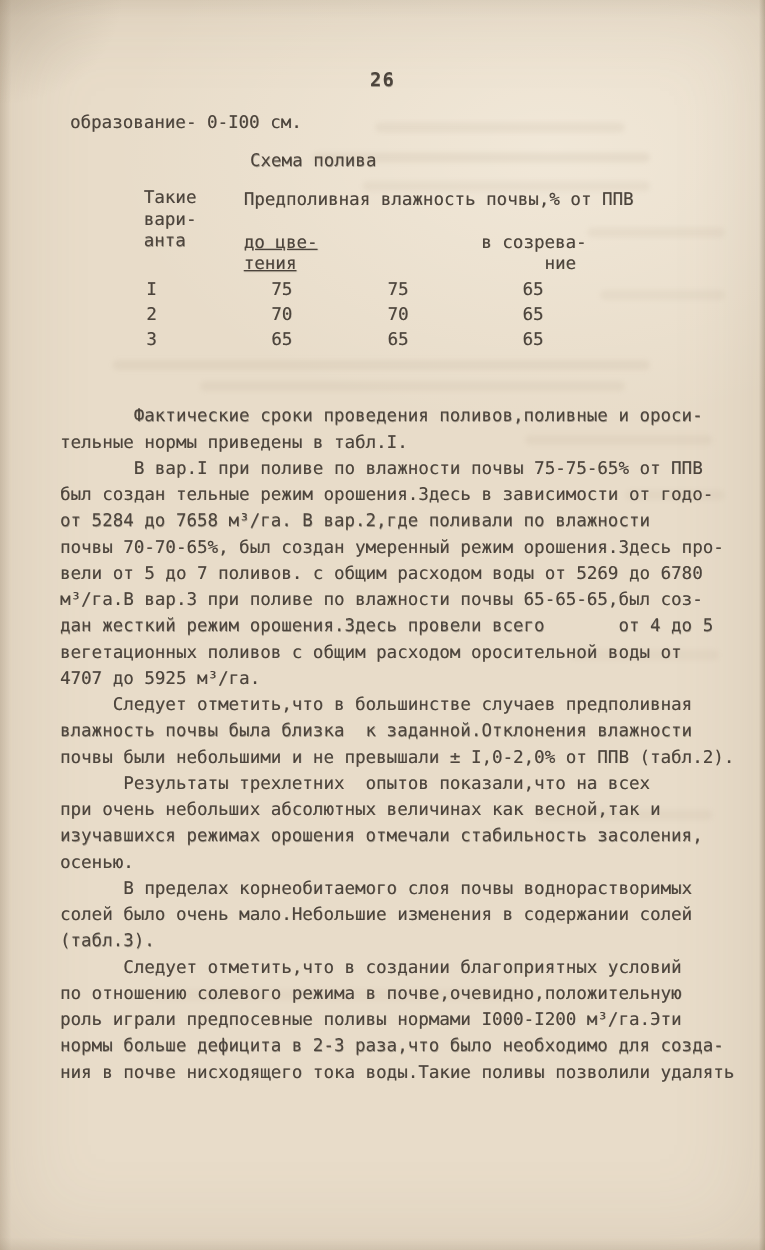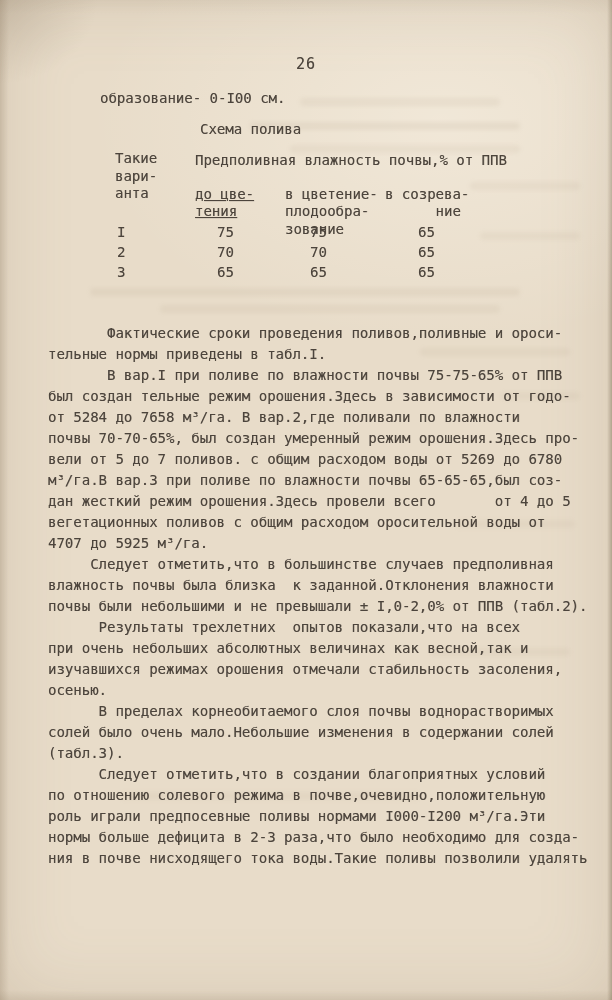--- a/index.html
+++ b/index.html
@@ -18,22 +18,22 @@
       linear-gradient(90deg, rgba(120,100,75,.22) 0px, rgba(120,100,75,0) 9px),
       linear-gradient(270deg, rgba(100,85,60,.38) 0px, rgba(100,85,60,0) 5px),
       linear-gradient(0deg, rgba(120,100,75,.14) 0px, rgba(120,100,75,0) 10px),
       linear-gradient(180deg, rgba(150,135,110,.10) 0px, rgba(150,135,110,0) 14px),
       var(--paper,#e8dcc9);
     box-shadow: inset 0 0 70px rgba(150,128,98,.22);
     text-shadow: .3px .3px .4px rgba(76,68,60,.45);
   }
   .abs{position:absolute;}
   .pre{white-space:pre;}
-  .pageno{top:54px;left:0;width:100%;text-align:center;font-weight:normal;font-size:15px;letter-spacing:1px;}
-  .intro{top:88px;left:56px;margin-left:44px;}
+  .pageno{top:54px;left:0;width:100%;text-align:center;font-weight:bold;font-size:15px;letter-spacing:1px;}
+  .intro{top:88px;left:56px;}
   .schema{top:119px;left:200px;}
   
   .tbl{top:148px;left:0;width:612px;height:140px;}
   .hline{line-height:17.5px;white-space:pre;}
   .th-variant{left:115px;top:2px;}
   .th-span{left:195px;top:2px;white-space:pre;}
   .th-c1{left:195px;top:20px;text-decoration:underline;}
   .th-c2{left:285px;top:20px;}
   .th-c3{left:385px;top:20px;}
   .rows{left:0;top:74px;width:612px;}
@@ -77,26 +77,20 @@
     <div class="abs th-variant">
       <div class="hline">Такие</div>
       <div class="hline">вари-</div>
       <div class="hline">анта</div>
     </div>
     <div class="abs th-span">Предполивная влажность почвы,% от ППВ</div>
     <div class="abs th-c1">
       <div class="hline" style="height:17.5px"></div>
       <div class="hline">до цве-</div>
       <div class="hline">тения</div>
-    </div>
-    <div class="abs th-c2">
-      <div class="hline" style="height:17.5px"></div>
-      <div class="hline">в цветение-</div>
-      <div class="hline">плодообра-</div>
-      <div class="hline">зование</div>
     </div>
     <div class="abs th-c3">
       <div class="hline" style="height:17.5px"></div>
       <div class="hline">в созрева-</div>
       <div class="hline">      ние</div>
     </div>
     <div class="abs rows">
       <div class="trow" style="top:0px">
         <span class="cell c-var">I</span>
         <span class="cell c-v1">75</span>

